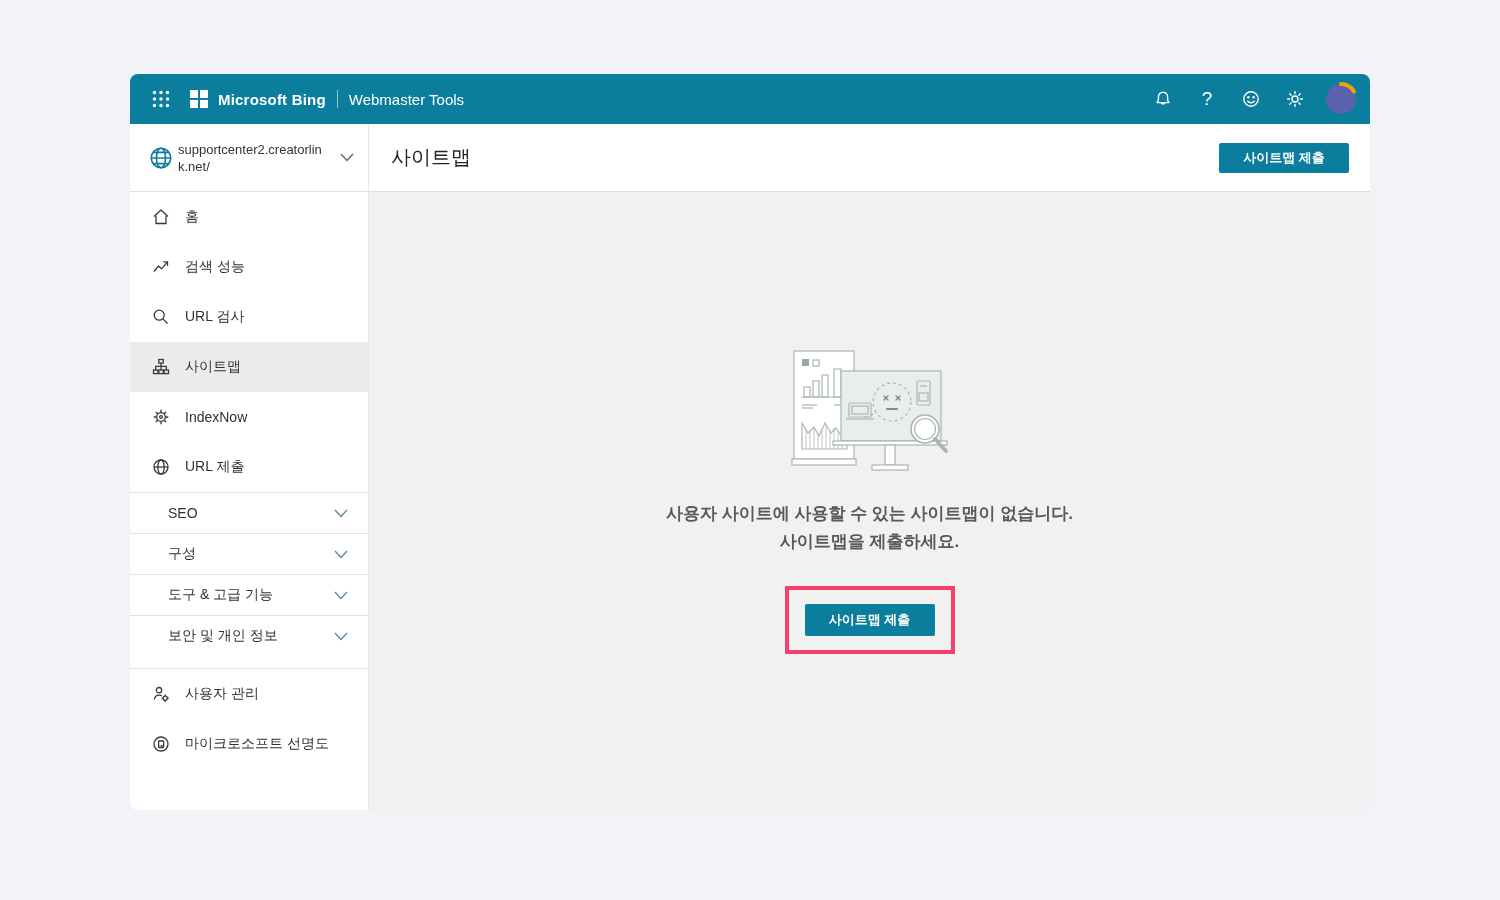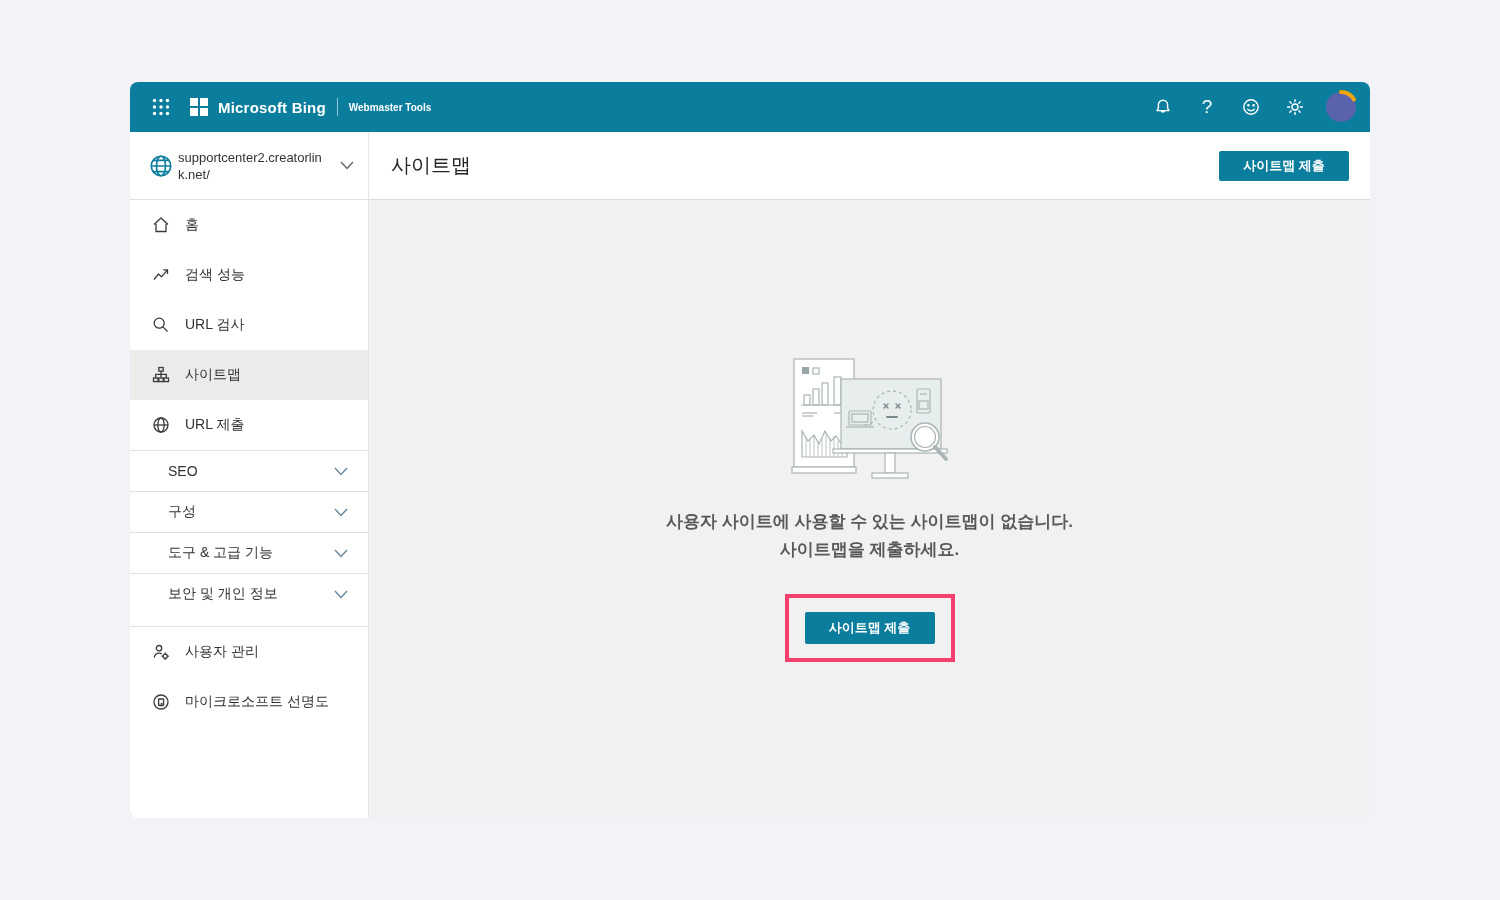--- a/index.html
+++ b/index.html
@@ -5,34 +5,34 @@
   * { margin:0; padding:0; box-sizing:border-box; }
   html,body { width:1500px; height:900px; }
   body {
     background:#f1f3f9;
     font-family:"Liberation Sans","DejaVu Sans",sans-serif;
     color:#323130;
     position:relative;
     overflow:hidden;
   }
   .app {
-    position:absolute; left:130px; top:82px; width:1240px; height:736px;
+    position:absolute; left:130px; top:74px; width:1240px; height:736px;
     border-radius:8px; overflow:hidden; background:#f1f1f1;
   }
   
   .topbar {
     height:50px; background:#0b7e9d; display:flex; align-items:center;
     padding:0 14px 0 14px; color:#fff;
   }
   .waffle { width:34px; height:34px; display:flex; align-items:center; justify-content:center; border-radius:3px; cursor:pointer; }
   .mslogo { display:grid; grid-template-columns:8px 8px; grid-template-rows:8px 8px; gap:2px; margin:0 10px 0 12px; }
   .mslogo span { background:#fff; display:block; }
   .brand { font-size:15px; font-weight:700; letter-spacing:.2px; }
   .brand-sep { width:1px; height:18px; background:rgba(255,255,255,.55); margin:0 11px; }
-  .product { font-size:10px; font-weight:700; }
+  .product { font-size:15px; font-weight:400; }
   .topbar-right { margin-left:auto; display:flex; align-items:center; gap:10px; }
   .tb-icon { width:34px; height:34px; display:flex; align-items:center; justify-content:center; cursor:pointer; }
   .avatar { width:30px; height:30px; border-radius:50%; background:#5a62ad; position:relative; cursor:pointer; margin-left:4px; }
   .avatar svg { position:absolute; inset:-3px; }
   
   .body-row { display:flex; height:686px; }
   .sidebar { width:238px; background:#fff; flex-shrink:0; display:flex; flex-direction:column; }
   .content { flex:1; display:flex; flex-direction:column; background:#f1f1f1; border-left:1px solid #e6e6e6; }
   
   .site-select {
@@ -191,20 +191,37 @@
         <svg width="18" height="18" viewBox="0 0 18 18" fill="none" stroke="#3b3a39" stroke-width="1.3">
           <rect x="6.8" y="1.5" width="4.4" height="3.6"></rect>
           <rect x="1.5" y="12" width="4.4" height="3.6"></rect>
           <rect x="6.8" y="12" width="4.4" height="3.6"></rect>
           <rect x="12.1" y="12" width="4.4" height="3.6"></rect>
           <path d="M9 5.1v3.2M3.7 12V8.3h10.6V12M9 8.3V12"></path>
         </svg>
         <span>사이트맵</span>
       </div>
 
+      <div class="nav-item">
+        <svg width="18" height="18" viewBox="0 0 18 18" fill="none" stroke="#3b3a39" stroke-width="1.3">
+          <circle cx="9" cy="9" r="4.3"></circle>
+          <circle cx="9" cy="9" r="1.4"></circle>
+          <g stroke-linecap="round">
+            <line x1="9" y1="2.2" x2="9" y2="4"></line>
+              <line x1="9" y1="14" x2="9" y2="15.8"></line>
+            <line x1="2.2" y1="9" x2="4" y2="9"></line>
+              <line x1="14" y1="9" x2="15.8" y2="9"></line>
+            <line x1="4.2" y1="4.2" x2="5.5" y2="5.5"></line>
+              <line x1="12.5" y1="12.5" x2="13.8" y2="13.8"></line>
+            <line x1="4.2" y1="13.8" x2="5.5" y2="12.5"></line>
+              <line x1="12.5" y1="5.5" x2="13.8" y2="4.2"></line>
+          </g>
+        </svg>
+        <span>IndexNow</span>
+      </div>
 
       <div class="nav-item">
         <svg width="18" height="18" viewBox="0 0 18 18" fill="none" stroke="#3b3a39" stroke-width="1.3">
           <circle cx="9" cy="9" r="7"></circle>
           <ellipse cx="9" cy="9" rx="3.2" ry="7"></ellipse>
           <line x1="2" y1="9" x2="16" y2="9"></line>
         </svg>
         <span>URL 제출</span>
       </div>
 

